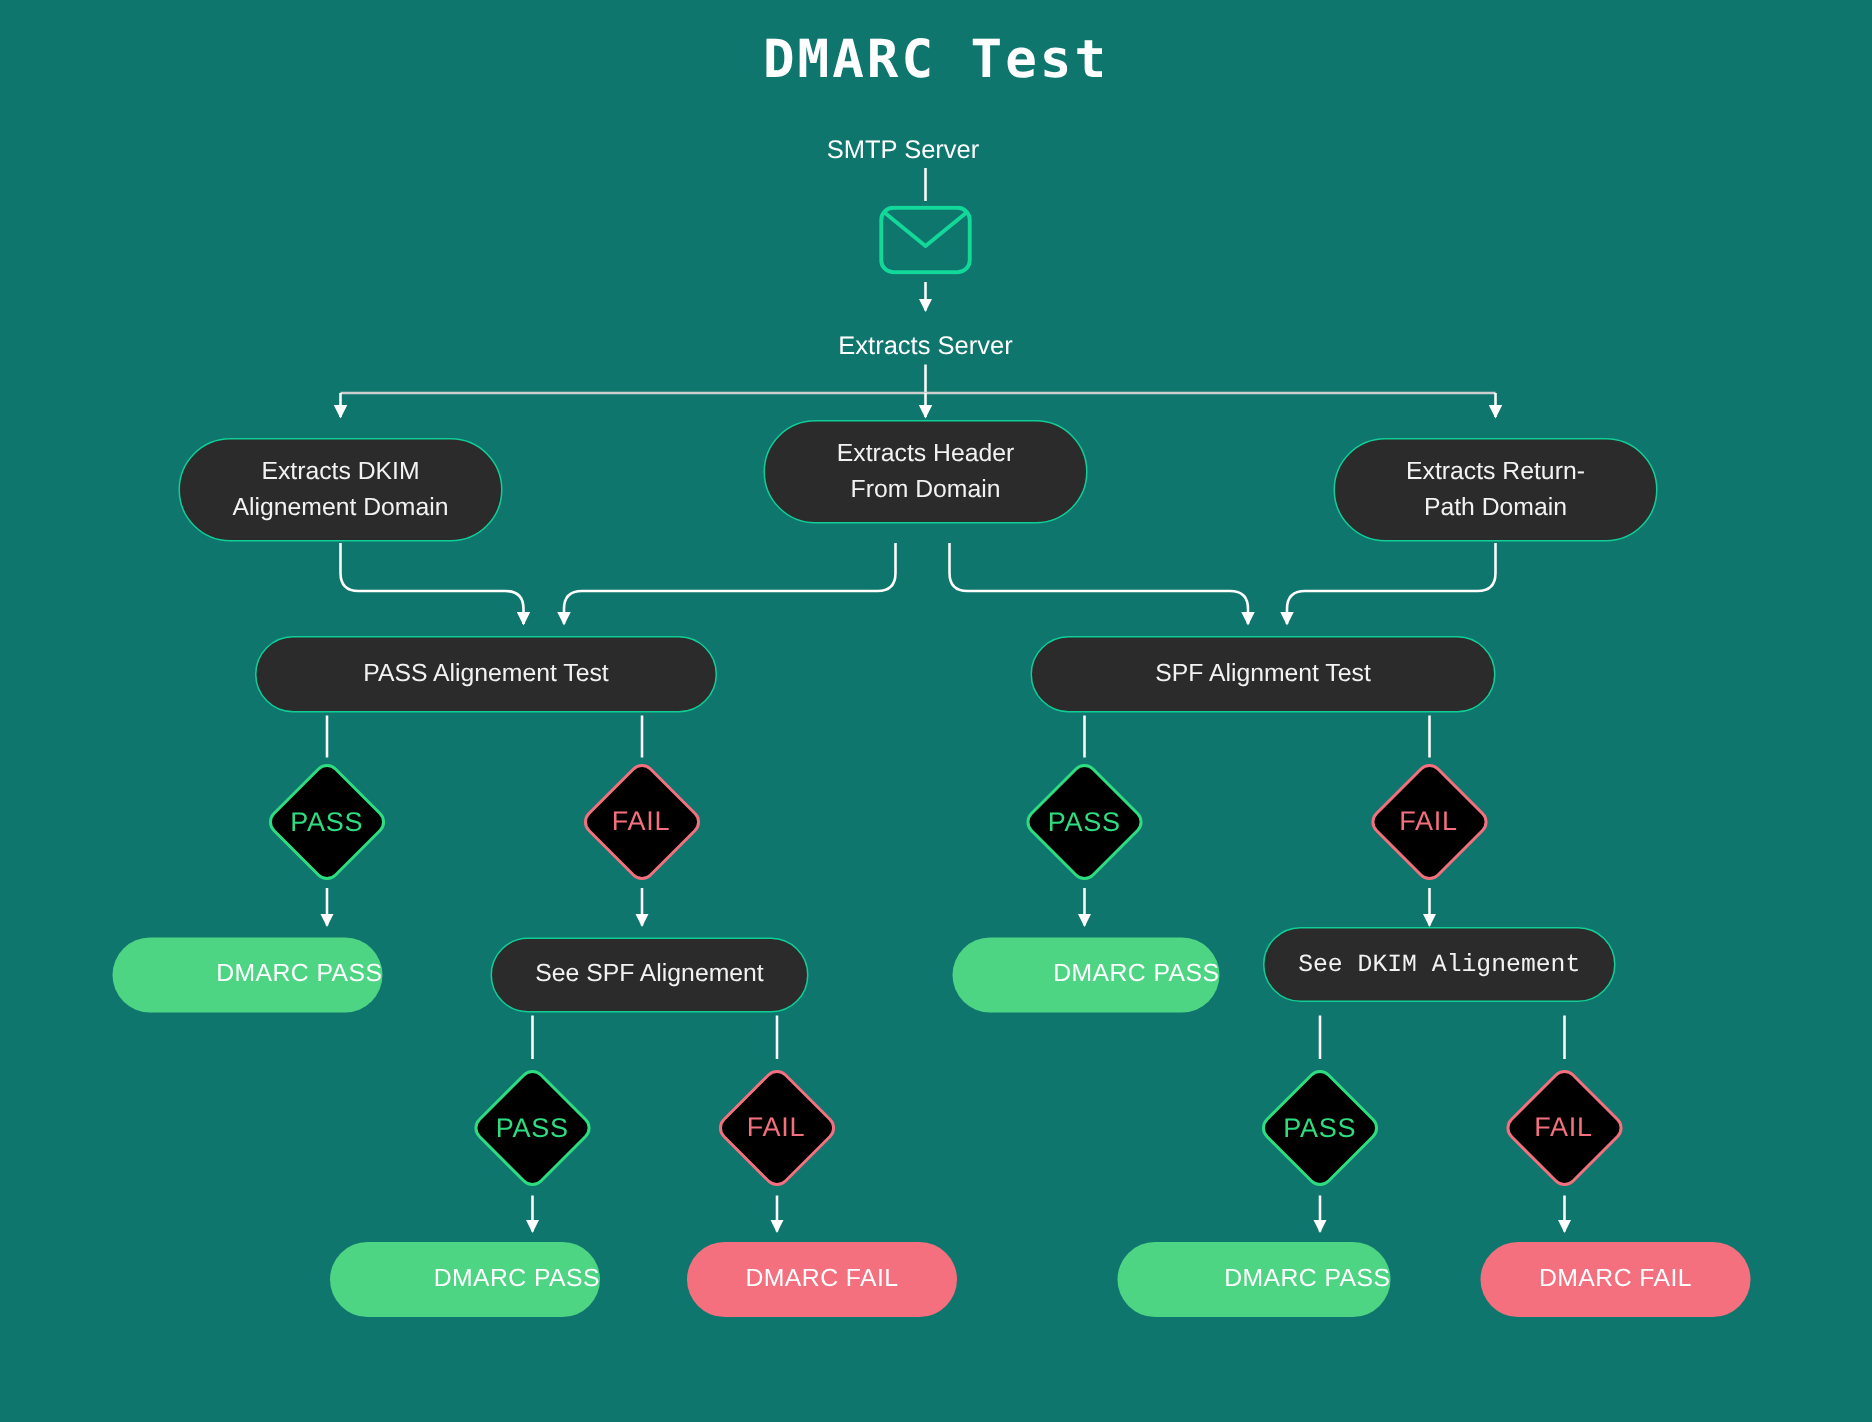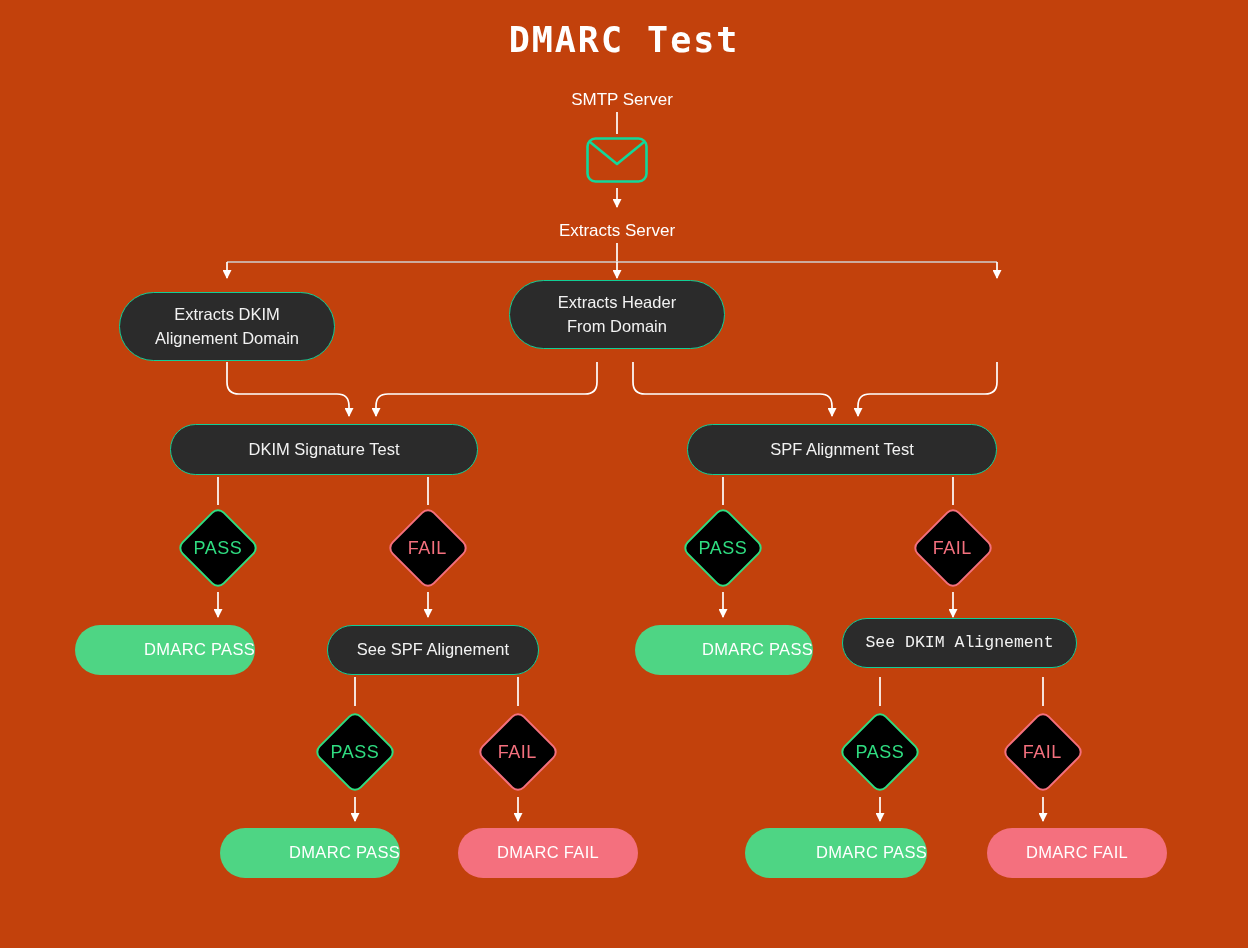--- a/index.html
+++ b/index.html
@@ -1,16 +1,16 @@
 <!DOCTYPE html>
 <html><head>
 <meta charset="utf-8">
 <style>
   html,body{margin:0;padding:0;background:#000;}
-  .canvas{position:relative;width:1248px;height:948px;background:#c2410c;
+  .canvas{position:relative;width:1248px;height:948px;background:#0f766e;
     font-family:"Liberation Sans",sans-serif;overflow:hidden;}
   .title{position:absolute;top:20px;left:0;width:100%;text-align:center;color:#fff;
     font-family:"DejaVu Sans Mono",monospace;font-size:35px;font-weight:700;letter-spacing:2px;}
   .flow-label{position:absolute;color:#fff;font-size:17px;font-weight:500;
     transform:translateX(-50%);white-space:nowrap;}
   .stadium{position:absolute;background:#2B2B2B;border:1.5px solid #11CE96;border-radius:40px;
     display:flex;align-items:center;justify-content:center;color:#F2F2F2;font-size:16.5px;
     text-align:center;white-space:pre-line;line-height:1.4;box-sizing:border-box;}
   .pill-green{background:#4ED584;border:none;color:#fff;font-weight:500;letter-spacing:.3px;justify-content:flex-end;}
   .pill-pink{background:#F4707E;border:none;color:#fff;font-weight:500;letter-spacing:.3px;}
@@ -59,40 +59,44 @@
       <path d="M1043,677 L1043,706"></path>
       <path d="M355,797 L355,821" marker-end="url(#ah)"></path>
       <path d="M518,797 L518,821" marker-end="url(#ah)"></path>
       <path d="M880,797 L880,821" marker-end="url(#ah)"></path>
       <path d="M1043,797 L1043,821" marker-end="url(#ah)"></path>
     </g>
   </svg>
 
   <div class="title">DMARC Test</div>
 
-  <div class="flow-label" style="left:622px;top:90px;">SMTP Server</div>
+  <div class="flow-label" style="left:602px;top:90px;">SMTP Server</div>
 
   <svg style="position:absolute;left:586px;top:137px;" width="62" height="46" viewBox="0 0 62 46">
     <rect x="1.5" y="1.5" width="59" height="43" rx="8" fill="none" stroke="#12D89A" stroke-width="2.6"></rect>
     <path d="M4,5 L31,27 L58,5" fill="none" stroke="#12D89A" stroke-width="2.6" stroke-linecap="round" stroke-linejoin="round"></path>
   </svg>
 
   <div class="flow-label" style="left:617px;top:221px;">Extracts Server</div>
 
   <div class="stadium" style="left:119px;top:292px;width:216px;height:69px;">
     <span>Extracts DKIM
 Alignement Domain</span>
   </div>
   <div class="stadium" style="left:509px;top:280px;width:216px;height:69px;">
     <span>Extracts Header
 From Domain</span>
   </div>
+  <div class="stadium" style="left:889px;top:292px;width:216px;height:69px;">
+    <span>Extracts Return-
+Path Domain</span>
+  </div>
 
   <div class="stadium" style="left:170px;top:424px;width:308px;height:51px;">
-    <span>DKIM Signature Test</span>
+    <span>PASS Alignement Test</span>
   </div>
   <div class="stadium" style="left:687px;top:424px;width:310px;height:51px;">
     <span>SPF Alignment Test</span>
   </div>
 
   <div class="diamond pass" style="left:188px;top:518px;">
     <span>PASS</span>
   </div>
   <div class="diamond fail" style="left:398px;top:518px;">
     <span>FAIL</span>

